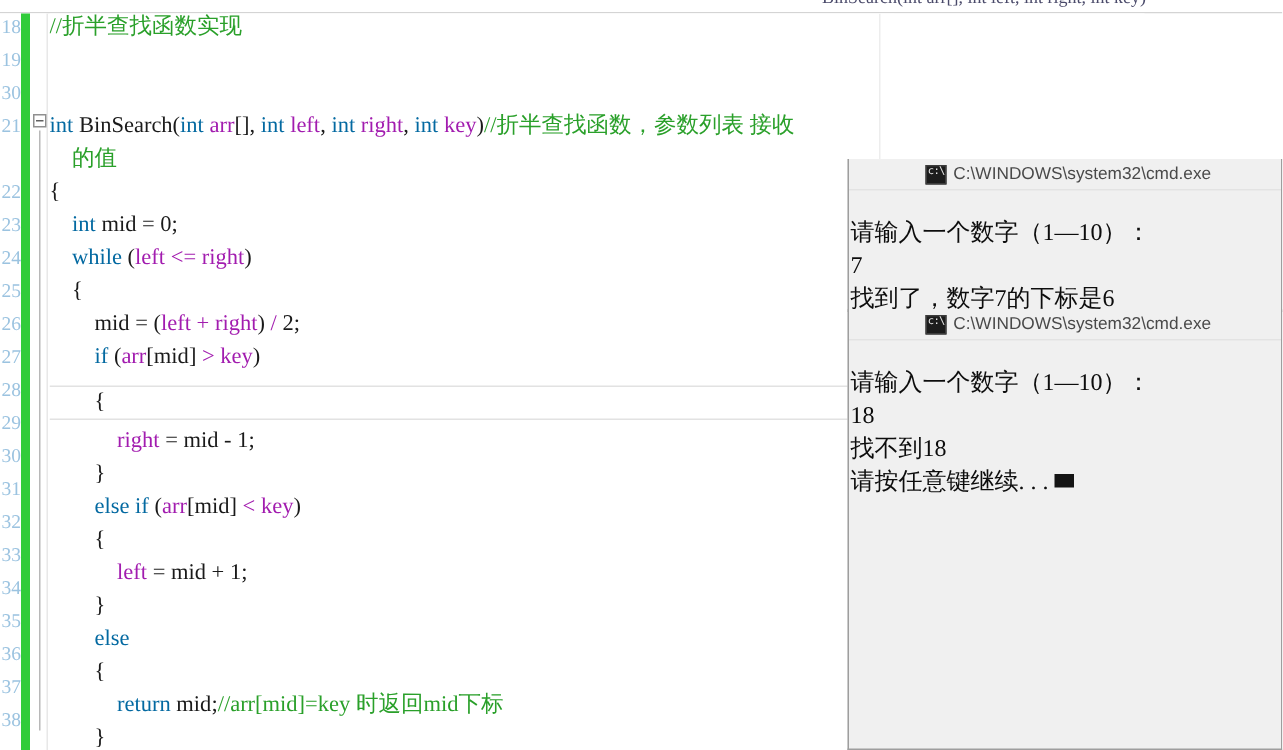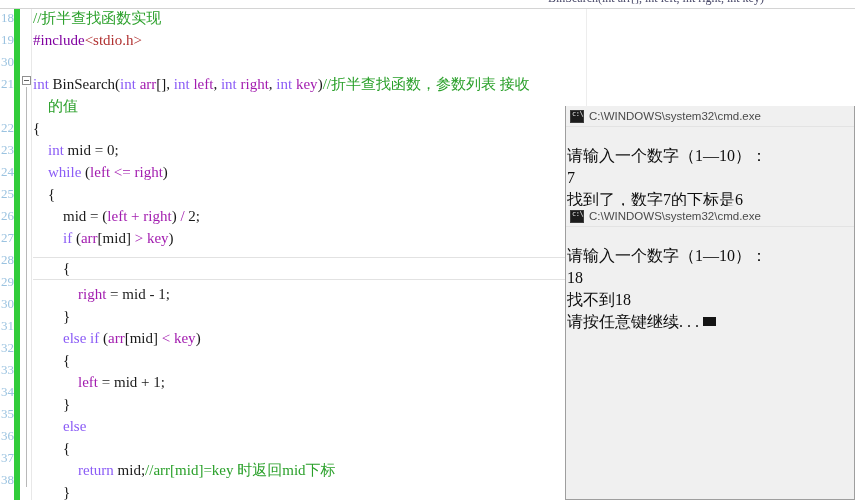--- a/index.html
+++ b/index.html
@@ -97,21 +97,21 @@
     overflow: hidden;
   }
   .code-line {
     position: absolute; left: 0;
     height: 22px; line-height: 22px;
     white-space: pre;
     font-family: "Liberation Serif", serif;
     font-size: 15px;
     color: #1a1a1a;
   }
-  .kw       { color: #8b5cf6; }
+  .kw       { color: #0369a1; }
   .id-gray  { color: #a21caf; }
   .cmt      { color: #2aa02a; }
   .pp       { color: #8000a0; }
   .pp-str   { color: #b03030; }
   .punct    { color: #1a1a1a; }
   .bold-id  { color: #1a1a1a; }
 
   
   .cur-line {
     position: absolute; left: 0;
@@ -139,20 +139,21 @@
     border: 1px solid #9e9e9e;
     border-top: none;
     overflow: hidden;
   }
   .console-title {
     height: 21px;
     background: #f0f0f0;
     display: flex; align-items: center;
     padding-left: 4px;
     border-bottom: 1px solid #e3e3e3;
+    justify-content: center;
   }
   .cmd-glyph {
     width: 14px; height: 13px;
     background: #1c1c1c;
     margin-right: 5px;
     position: relative;
     flex: none;
     border: 1px solid #3c3c3c;
   }
   .cmd-glyph::after {
@@ -231,21 +232,20 @@
       <div class="fold-box" style="top:67px"></div>
       <div class="fold-line" style="top:78px; height:400px;"></div>
     </div>
 
     <div class="code-surface">
 
       <div class="cur-line" style="top:248px"></div>
 
       <div class="code-line" style="top:-2px"><span class="cmt">//折半查找函数实现</span></div>
 
-      <div class="code-line" style="top:20px"><span class="pp">#include</span><span class="pp-str">&lt;stdio.h&gt;</span></div>
 
       <div class="code-line" style="top:64px"><span class="kw">int</span> <span class="bold-id">BinSearch</span><span class="punct">(</span><span class="kw">int</span> <span class="id-gray">arr</span><span class="punct">[], </span><span class="kw">int</span> <span class="id-gray">left</span><span class="punct">, </span><span class="kw">int</span> <span class="id-gray">right</span><span class="punct">, </span><span class="kw">int</span> <span class="id-gray">key</span><span class="punct">)</span><span class="cmt">//折半查找函数，参数列表 接收</span></div>
 
       <div class="code-line" style="top:86px"><span class="cmt">    的值</span></div>
 
       <div class="code-line" style="top:108px"><span class="punct">{</span></div>
 
       <div class="code-line" style="top:130px">    <span class="kw">int</span> <span class="bold-id">mid</span> = <span class="bold-id">0</span>;</div>
 
       <div class="code-line" style="top:152px">    <span class="kw">while</span> (<span class="id-gray">left</span> <span class="id-gray">&lt;=</span> <span class="id-gray">right</span>)</div>

